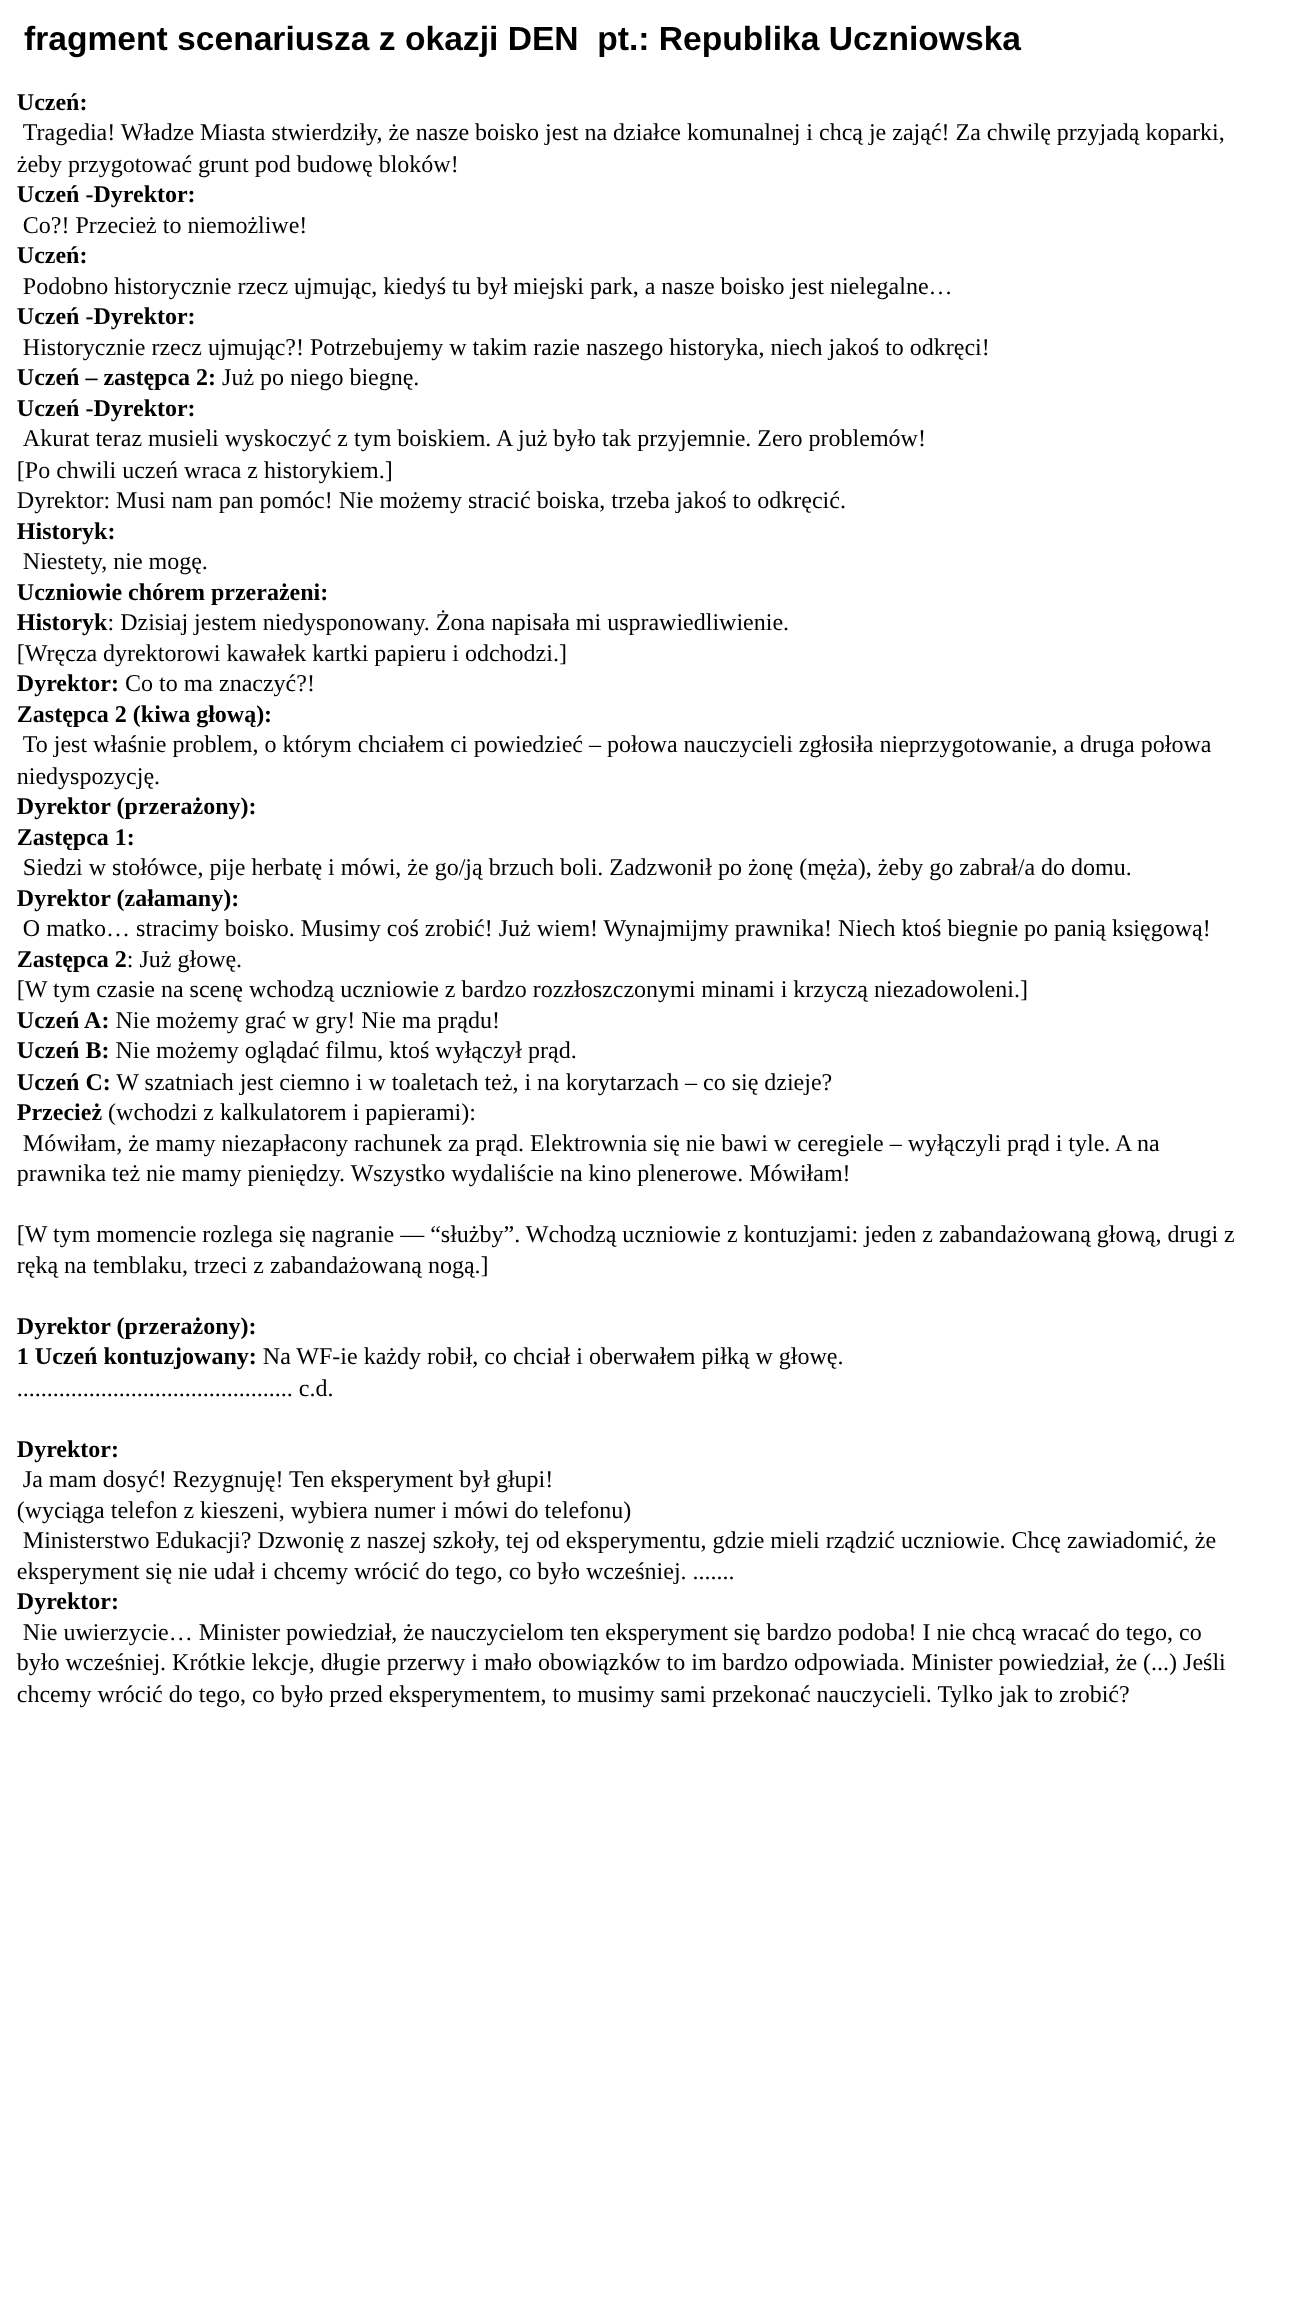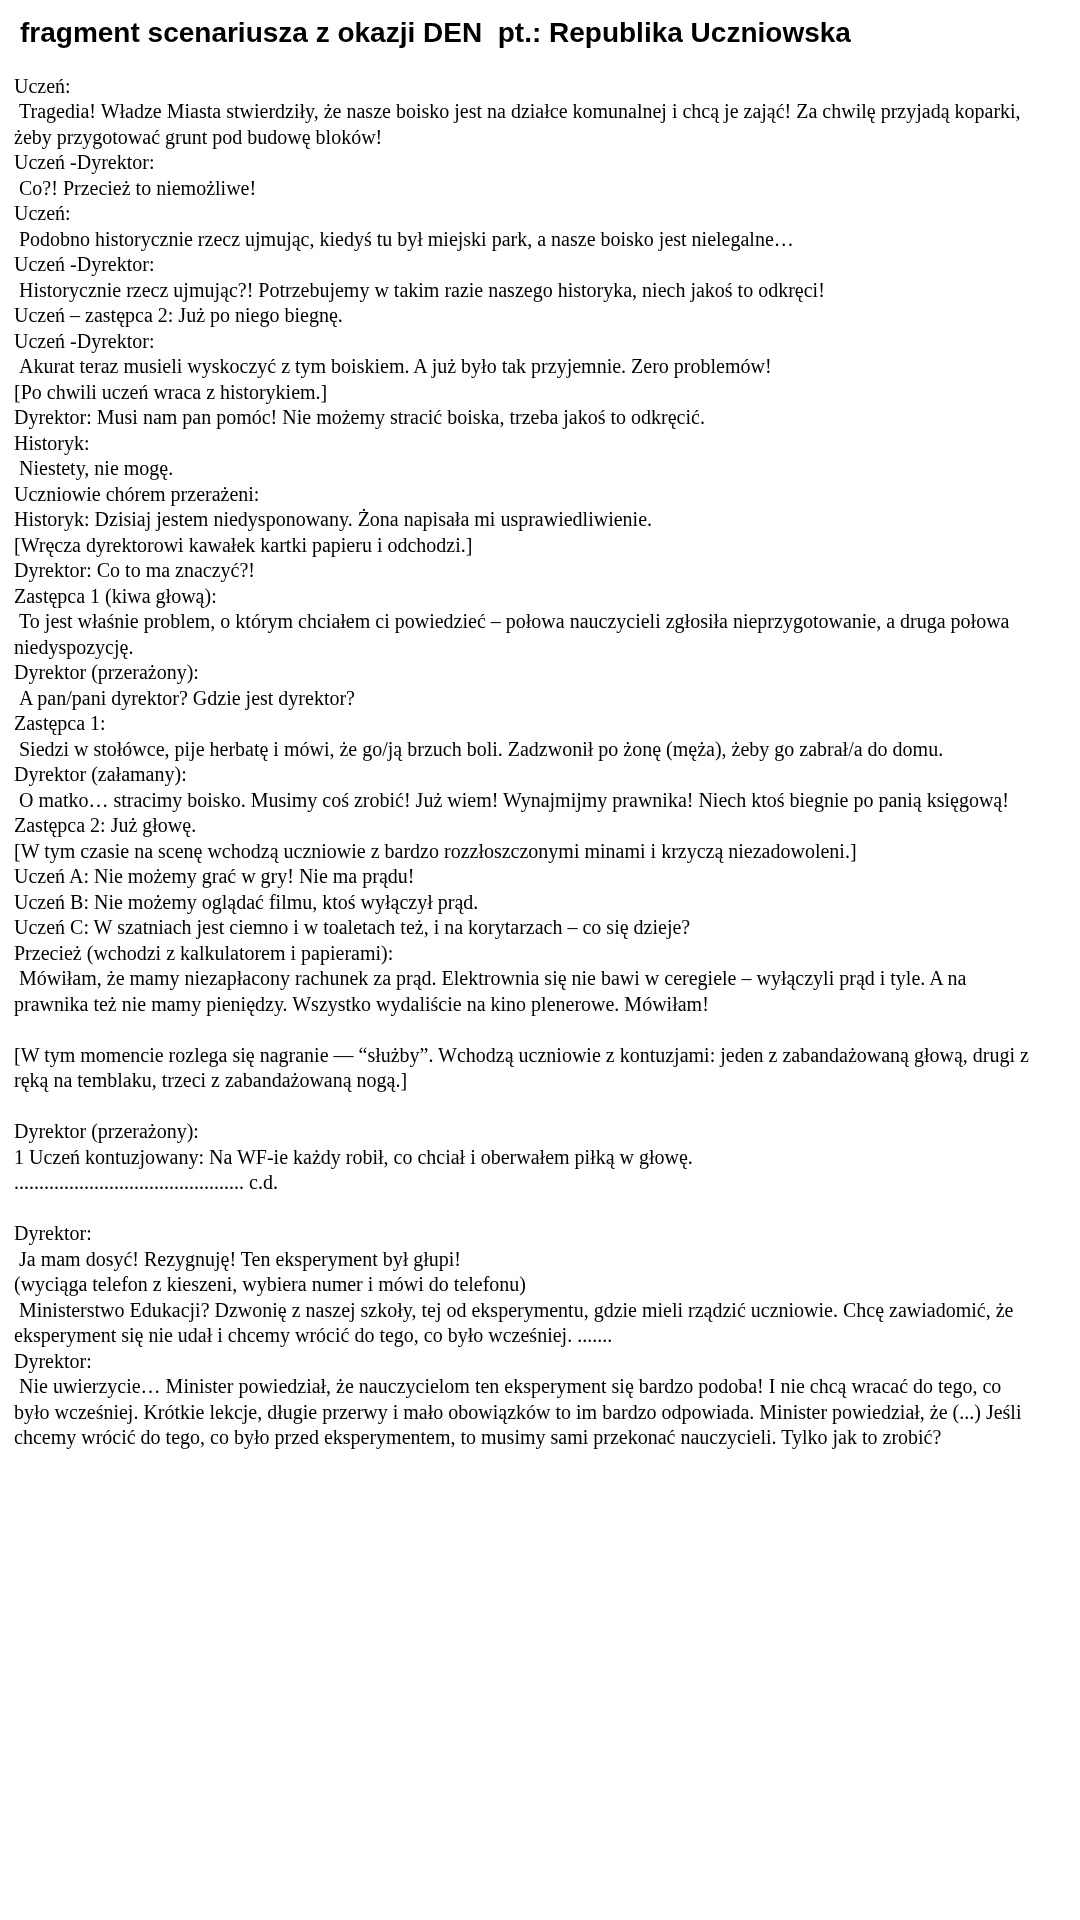--- a/index.html
+++ b/index.html
@@ -23,21 +23,21 @@
     white-space: pre-wrap;
     color: #000000;
   }
   .script p {
     margin: 0;
     line-height: 25.5px;
     white-space: pre-wrap;
     word-wrap: break-word;
   }
   .script p.gap { margin-top: 25.5px; }
-  .script b { font-weight: normal; }
+  .script b { font-weight: bold; }
 </style>
 </head>
 <body>
 
 <div class="page">
   <h1 class="title">fragment scenariusza z okazji DEN  pt.: Republika Uczniowska</h1>
   <div class="script">
       <p><b>Uczeń:</b></p>
       <p><span> Tragedia! Władze Miasta stwierdziły, że nasze boisko jest na działce komunalnej i chcą je zająć! Za chwilę przyjadą koparki, żeby przygotować grunt pod budowę bloków!</span></p>
       <p><b>Uczeń -Dyrektor:</b></p>
@@ -50,24 +50,23 @@
       <p><b>Uczeń -Dyrektor:</b></p>
       <p><span> Akurat teraz musieli wyskoczyć z tym boiskiem. A już było tak przyjemnie. Zero problemów!</span></p>
       <p><span>[Po chwili uczeń wraca z historykiem.]</span></p>
       <p><span>Dyrektor: Musi nam pan pomóc! Nie możemy stracić boiska, trzeba jakoś to odkręcić.</span></p>
       <p><b>Historyk:</b></p>
       <p><span> Niestety, nie mogę.</span></p>
       <p><b>Uczniowie chórem przerażeni:</b></p>
       <p><b>Historyk</b><span>: Dzisiaj jestem niedysponowany. Żona napisała mi usprawiedliwienie.</span></p>
       <p><span>[Wręcza dyrektorowi kawałek kartki papieru i odchodzi.]</span></p>
       <p><b>Dyrektor:</b><span> Co to ma znaczyć?!</span></p>
-      <p><b>Zastępca 1 (kiwa głową):</b></p>
+      <p><b>Zastępca 2 (kiwa głową):</b></p>
       <p><span> To jest właśnie problem, o którym chciałem ci powiedzieć – połowa nauczycieli zgłosiła nieprzygotowanie, a druga połowa niedyspozycję.</span></p>
       <p><b>Dyrektor (przerażony):</b></p>
-      <p><span> A pan/pani dyrektor? Gdzie jest dyrektor?</span></p>
       <p><b>Zastępca 1:</b></p>
       <p><span> Siedzi w stołówce, pije herbatę i mówi, że go/ją brzuch boli. Zadzwonił po żonę (męża), żeby go zabrał/a do domu.</span></p>
       <p><b>Dyrektor (załamany):</b></p>
       <p><span> O matko… stracimy boisko. Musimy coś zrobić! Już wiem! Wynajmijmy prawnika! Niech ktoś biegnie po panią księgową!</span></p>
       <p><b>Zastępca 2</b><span>: Już głowę.</span></p>
       <p><span>[W tym czasie na scenę wchodzą uczniowie z bardzo rozzłoszczonymi minami i krzyczą niezadowoleni.]</span></p>
       <p><b>Uczeń A:</b><span> Nie możemy grać w gry! Nie ma prądu!</span></p>
       <p><b>Uczeń B:</b><span> Nie możemy oglądać filmu, ktoś wyłączył prąd.</span></p>
       <p><b>Uczeń C:</b><span> W szatniach jest ciemno i w toaletach też, i na korytarzach – co się dzieje?</span></p>
       <p><b>Przecież</b><span> (wchodzi z kalkulatorem i papierami):</span></p>

